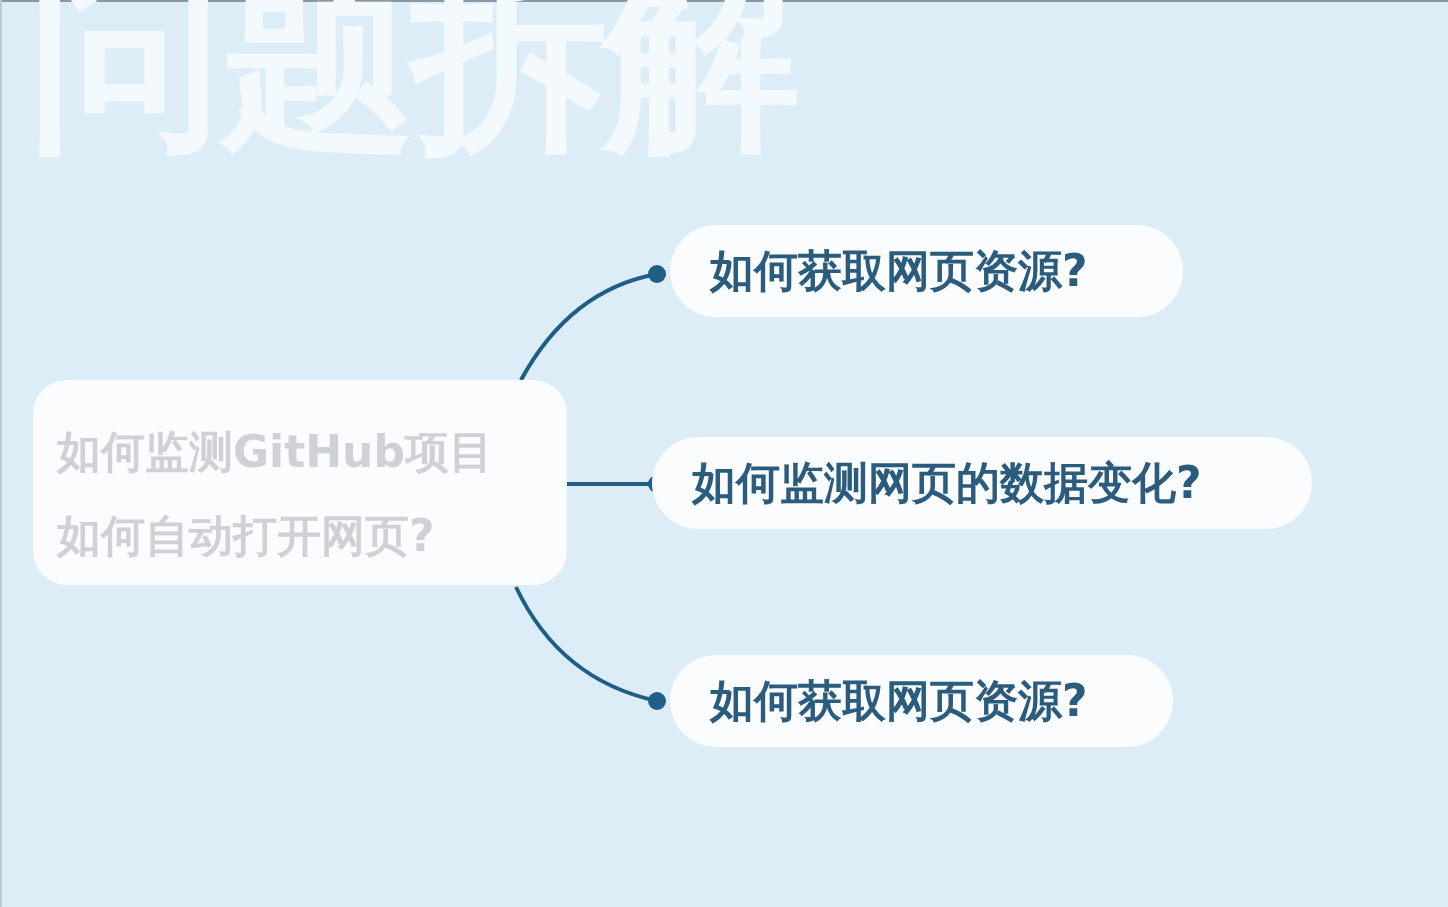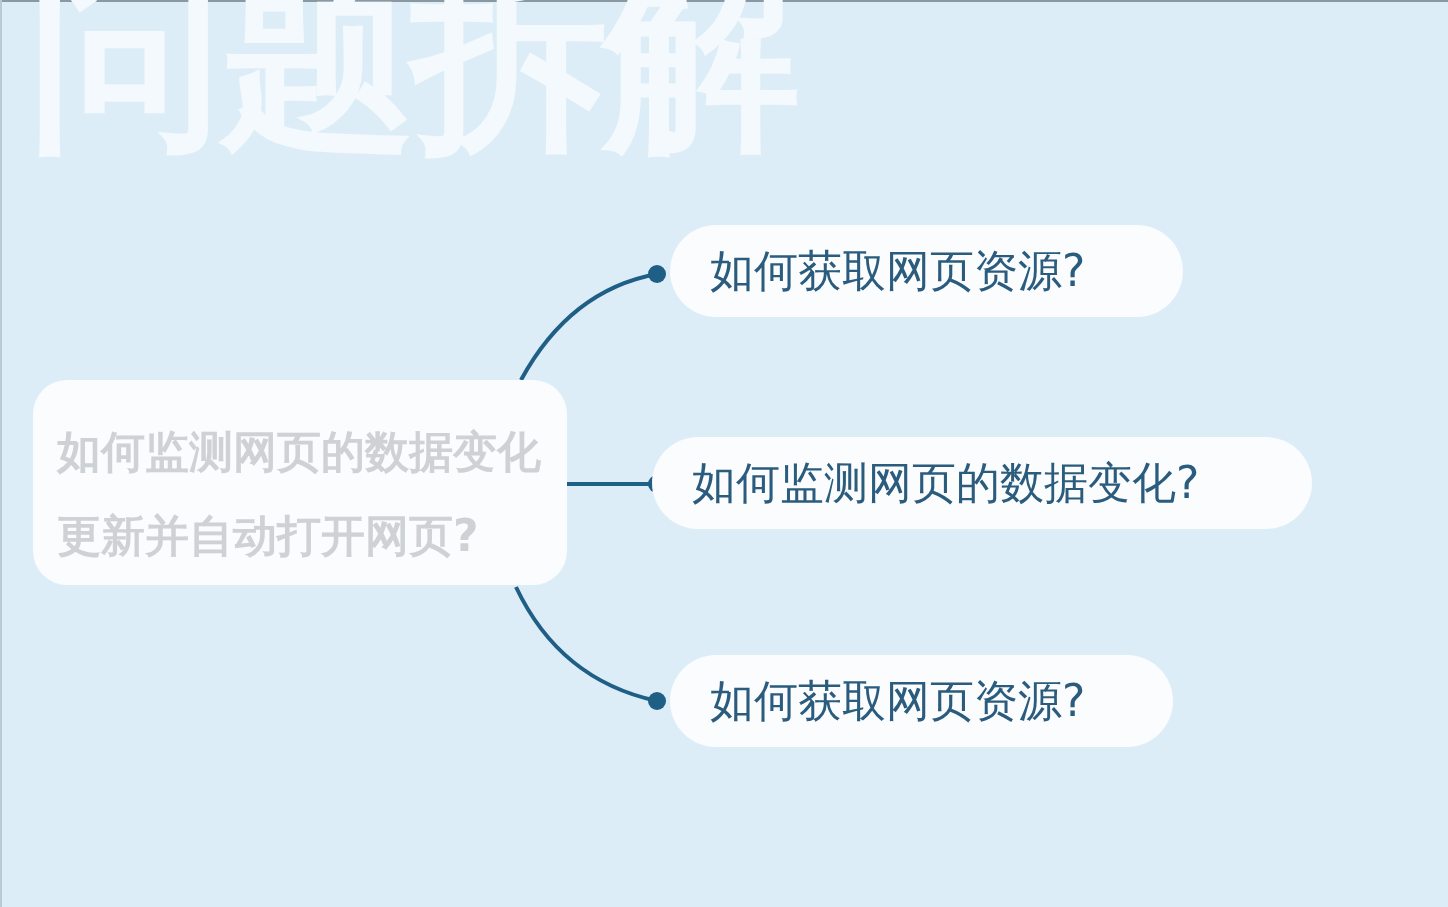--- a/index.html
+++ b/index.html
@@ -25,21 +25,21 @@
     .root .line {
       display: block; font-size: 44px; font-weight: bold; color: #cfd2d4;
       line-height: 84px; white-space: nowrap;
     }
     .pill {
       position: absolute; background: #fafcfe; border-radius: 46px;
       height: 92px; box-sizing: border-box;
       display: flex; align-items: center; padding-left: 40px;
     }
     .pill span {
-      font-size: 44px; font-weight: normal; color: #2b5c7e; white-space: nowrap;
+      font-size: 44px; font-weight: bold; color: #2b5c7e; white-space: nowrap;
     }
     .p1 { left: 670px; top: 225px; width: 513px; }
     .p2 { left: 652px; top: 437px; width: 660px; }
     .p3 { left: 670px; top: 655px; width: 503px; }
   </style>
 </head>
 <body>
 
 <div class="topline"></div>
 <div class="leftline"></div>
@@ -49,22 +49,22 @@
 <svg class="links" width="1448" height="907">
   <path d="M 521 380 Q 570 290 657 274" fill="none" stroke="#1f5f85" stroke-width="4"></path>
   <circle cx="657" cy="274" r="9" fill="#1f5f85"></circle>
   <path d="M 567 484 L 657 484" fill="none" stroke="#1f5f85" stroke-width="4"></path>
   <circle cx="657" cy="484" r="9" fill="#1f5f85"></circle>
   <path d="M 516 587 Q 560 680 657 701" fill="none" stroke="#1f5f85" stroke-width="4"></path>
   <circle cx="657" cy="701" r="9" fill="#1f5f85"></circle>
 </svg>
 
 <div class="root">
-  <span class="line">如何监测网页的数据变化</span>
-  <span class="line">更新并自动打开网页?</span>
+  <span class="line">如何监测GitHub项目</span>
+  <span class="line">如何自动打开网页?</span>
 </div>
 
 <div class="pill p1">
   <span>如何获取网页资源?</span>
 </div>
 <div class="pill p2">
   <span>如何监测网页的数据变化?</span>
 </div>
 <div class="pill p3">
   <span>如何获取网页资源?</span>

